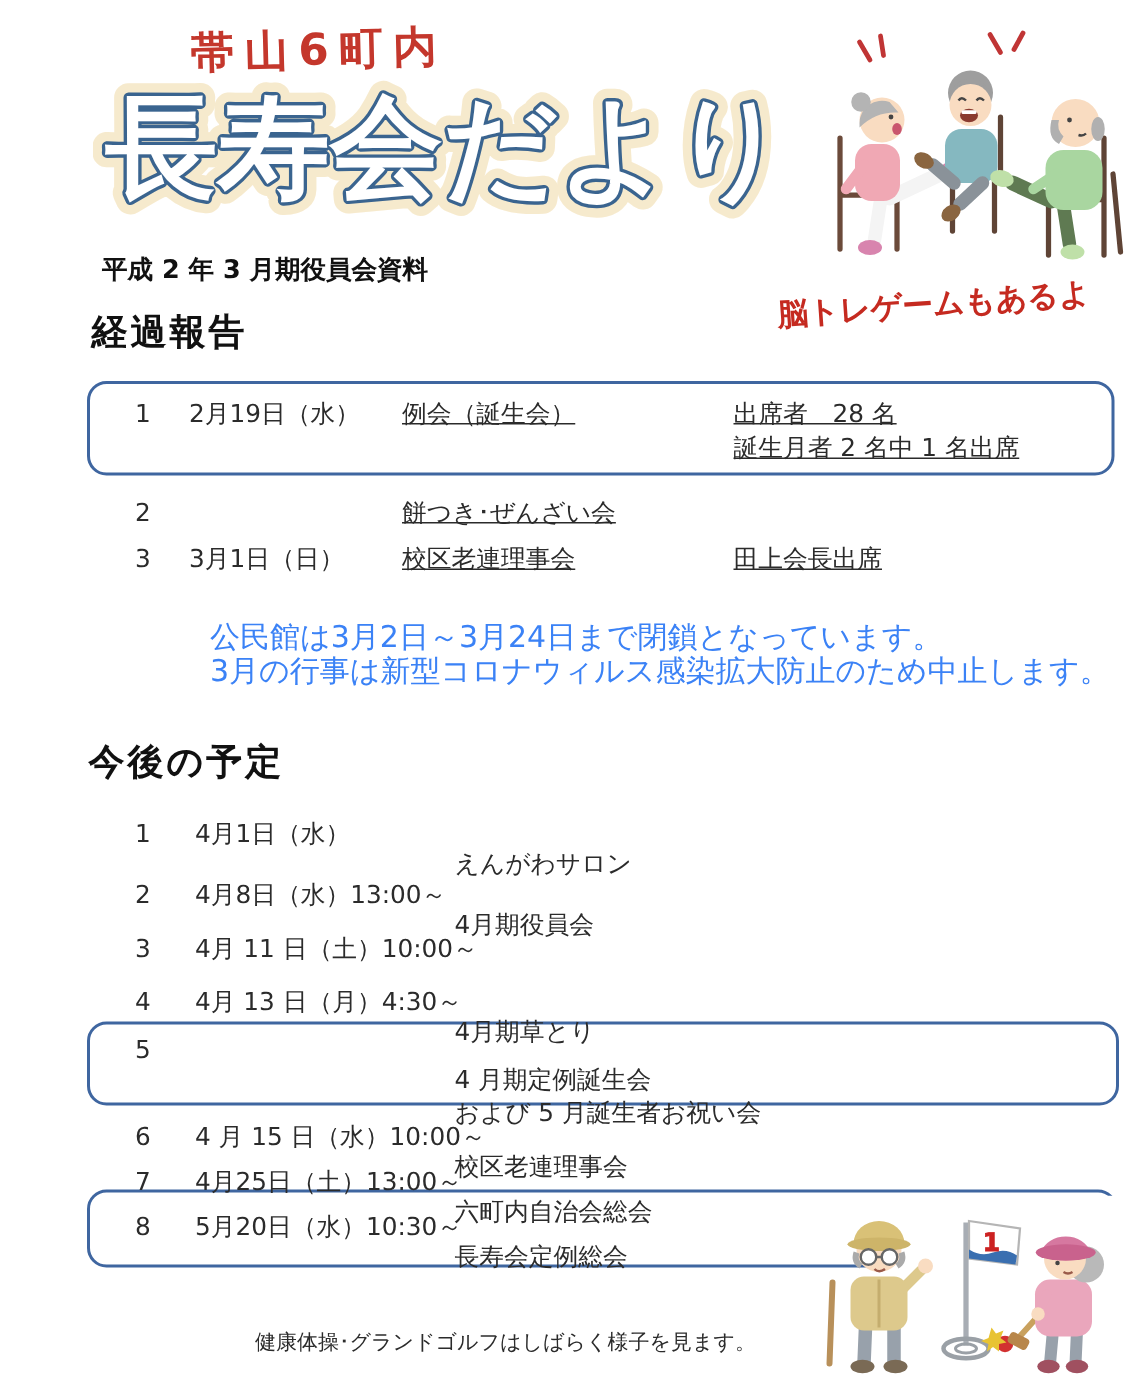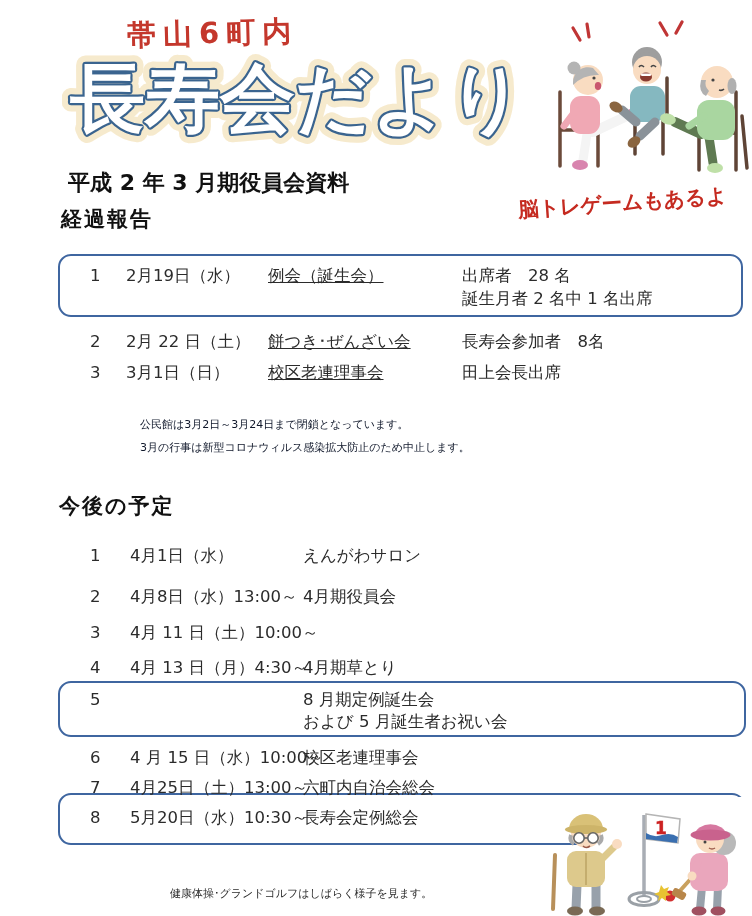--- a/index.html
+++ b/index.html
@@ -26,43 +26,43 @@
     font-size:75px; font-weight:700; fill:#ffffff;
     stroke:#3a648f; stroke-width:4.5px; stroke-linejoin:round; paint-order:stroke;
   }
   .ill-seniors { position:absolute; left:543px; top:20px; }
   .brain-note {
     position:absolute; left:518px; top:188px; width:225px;
     font-size:20.5px; font-weight:700; color:#c52a20;
     transform:rotate(-4deg); white-space:nowrap;
   }
 
-  .subtitle { position:absolute; left:68px; top:168px; font-size:22px; font-weight:700; color:#111; white-space:nowrap;text-align:right; }
-  .heading  { position:absolute; font-size:21px; font-weight:700; color:#111; letter-spacing:2px; white-space:nowrap; }
+  .subtitle { position:absolute; left:68px; top:168px; font-size:17px; font-weight:700; color:#111; white-space:nowrap;text-align:right; }
+  .heading  { position:absolute; font-size:24px; font-weight:700; color:#111; letter-spacing:2px; white-space:nowrap; }
   .h-report   { left:61px; top:205px; }
   .h-schedule { left:59px; top:492px; }
 
   
   .hbox { position:absolute; border:2.5px solid #3f66a0; border-radius:13px; background:transparent; }
   .box1 { left:58px; top:254px; width:685px; height:63px; }
   .box5 { left:58px; top:681px; width:688px; height:56px; }
   .box8 { left:58px; top:793px; width:687px; height:52px; }
 
   
   .row { position:absolute; left:0; width:752px; height:23px; font-size:16.5px; }
   .row span { position:absolute; line-height:23px; white-space:nowrap; color:#2b2b2b; }
   .c-num    { left:90px; }
   .c-date   { left:126px; }
   .c-revent { left:268px;text-decoration:underline; }
-  .c-note   { left:462px; }
+  .c-note   { left:489px;text-decoration:underline; }
   .c-sdate  { left:130px; }
-  .c-sevent { left:303px; }
-
-  .notice { position:absolute; left:140px; top:413px; font-size:11px; line-height:23px; color:#0f172a; white-space:nowrap; }
-  .footer-note { position:absolute; left:170px; top:886px; font-size:11px; color:#2b2b2b; white-space:nowrap; }
+  .c-sevent { left:303px;margin-top:20px; }
+
+  .notice { position:absolute; left:140px; top:413px; font-size:20px; line-height:23px; color:#3b82f6; white-space:nowrap; }
+  .footer-note { position:absolute; left:170px; top:886px; font-size:14px; color:#2b2b2b; white-space:nowrap; }
 
   .ill-golf { position:absolute; left:540px; top:797px; }
   svg text { font-family:"DejaVu Sans","Liberation Sans",sans-serif; }
 </style>
 </head>
 <body>
 
 <div class="page">
 
   <div class="overline">帯山6町内</div>
@@ -135,23 +135,21 @@
     <span class="c-num">1</span>
     <span class="c-date">2月19日（水）</span>
     <span class="c-revent">例会（誕生会）</span>
     <span class="c-note">出席者　28 名</span>
   </div>
   <div class="row" style="top:287px">
     <span class="c-note">誕生月者 2 名中 1 名出席</span>
   </div>
   <div class="row" style="top:330px">
     <span class="c-num">2</span>
-    <span class="c-date">2月 22 日（土）</span>
     <span class="c-revent">餅つき･ぜんざい会</span>
-    <span class="c-note">長寿会参加者　8名</span>
   </div>
   <div class="row" style="top:361px">
     <span class="c-num">3</span>
     <span class="c-date">3月1日（日）</span>
     <span class="c-revent">校区老連理事会</span>
     <span class="c-note">田上会長出席</span>
   </div>
 
   <div class="notice">
     <div>公民館は3月2日～3月24日まで閉鎖となっています。</div>
@@ -177,21 +175,21 @@
     <span class="c-num">3</span>
     <span class="c-sdate">4月 11 日（土）10:00～</span>
   </div>
   <div class="row" style="top:656px">
     <span class="c-num">4</span>
     <span class="c-sdate">4月 13 日（月）4:30～</span>
     <span class="c-sevent">4月期草とり</span>
   </div>
   <div class="row" style="top:688px">
     <span class="c-num">5</span>
-    <span class="c-sevent">8 月期定例誕生会</span>
+    <span class="c-sevent">4 月期定例誕生会</span>
   </div>
   <div class="row" style="top:710px">
     <span class="c-sevent">および 5 月誕生者お祝い会</span>
   </div>
   <div class="row" style="top:746px">
     <span class="c-num">6</span>
     <span class="c-sdate">4 月 15 日（水）10:00～</span>
     <span class="c-sevent">校区老連理事会</span>
   </div>
   <div class="row" style="top:776px">

